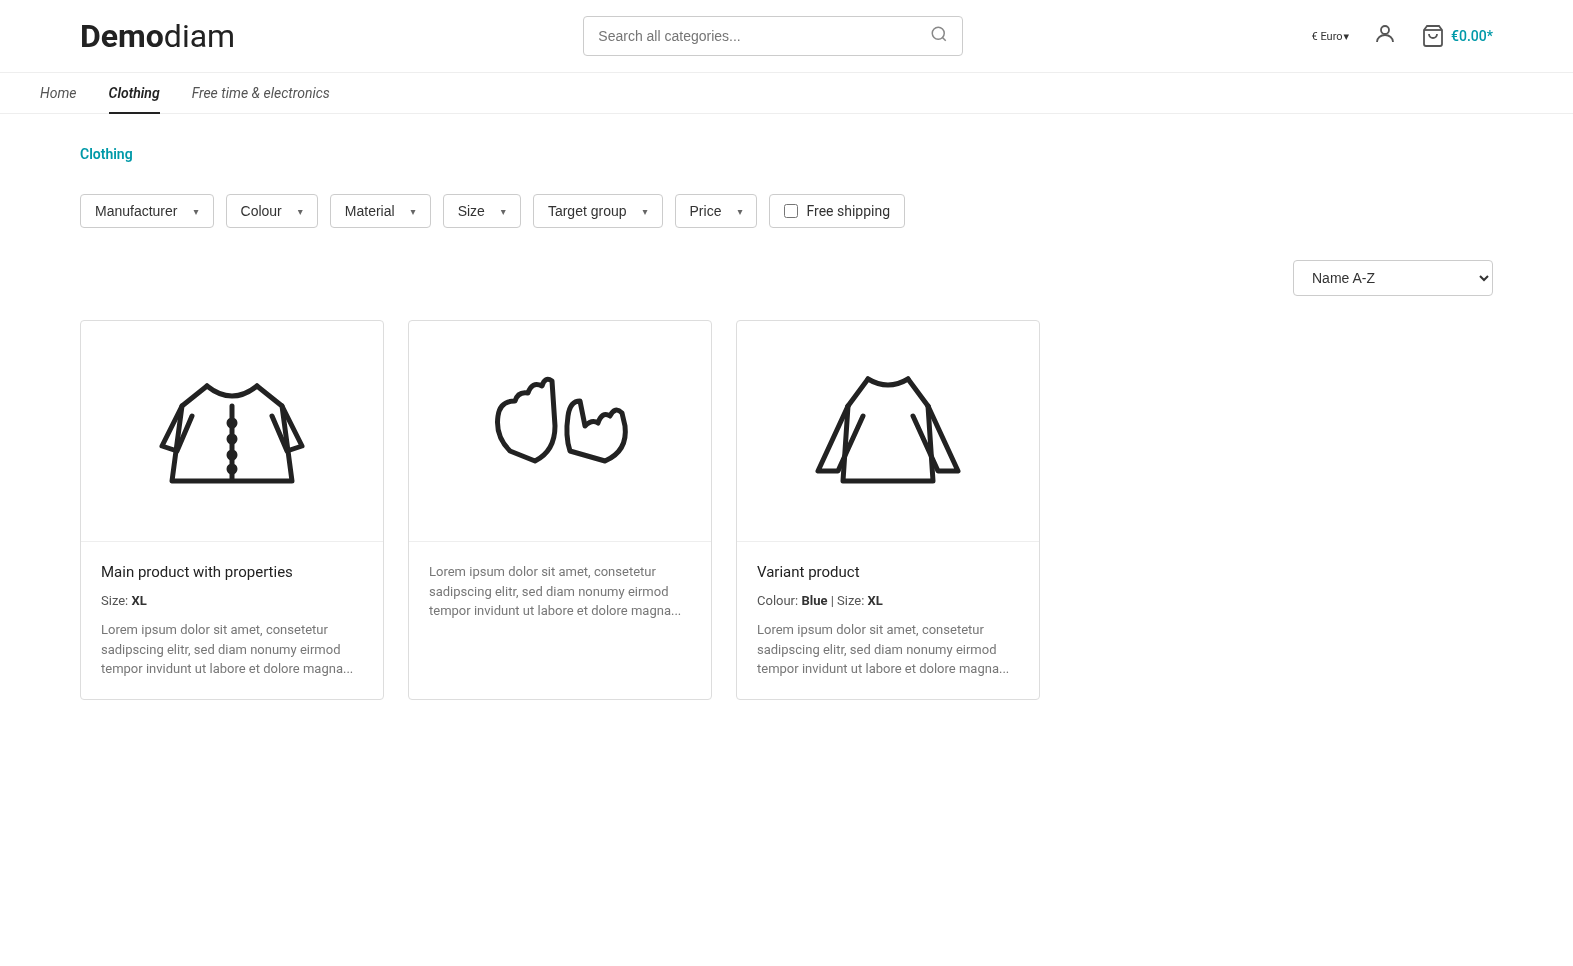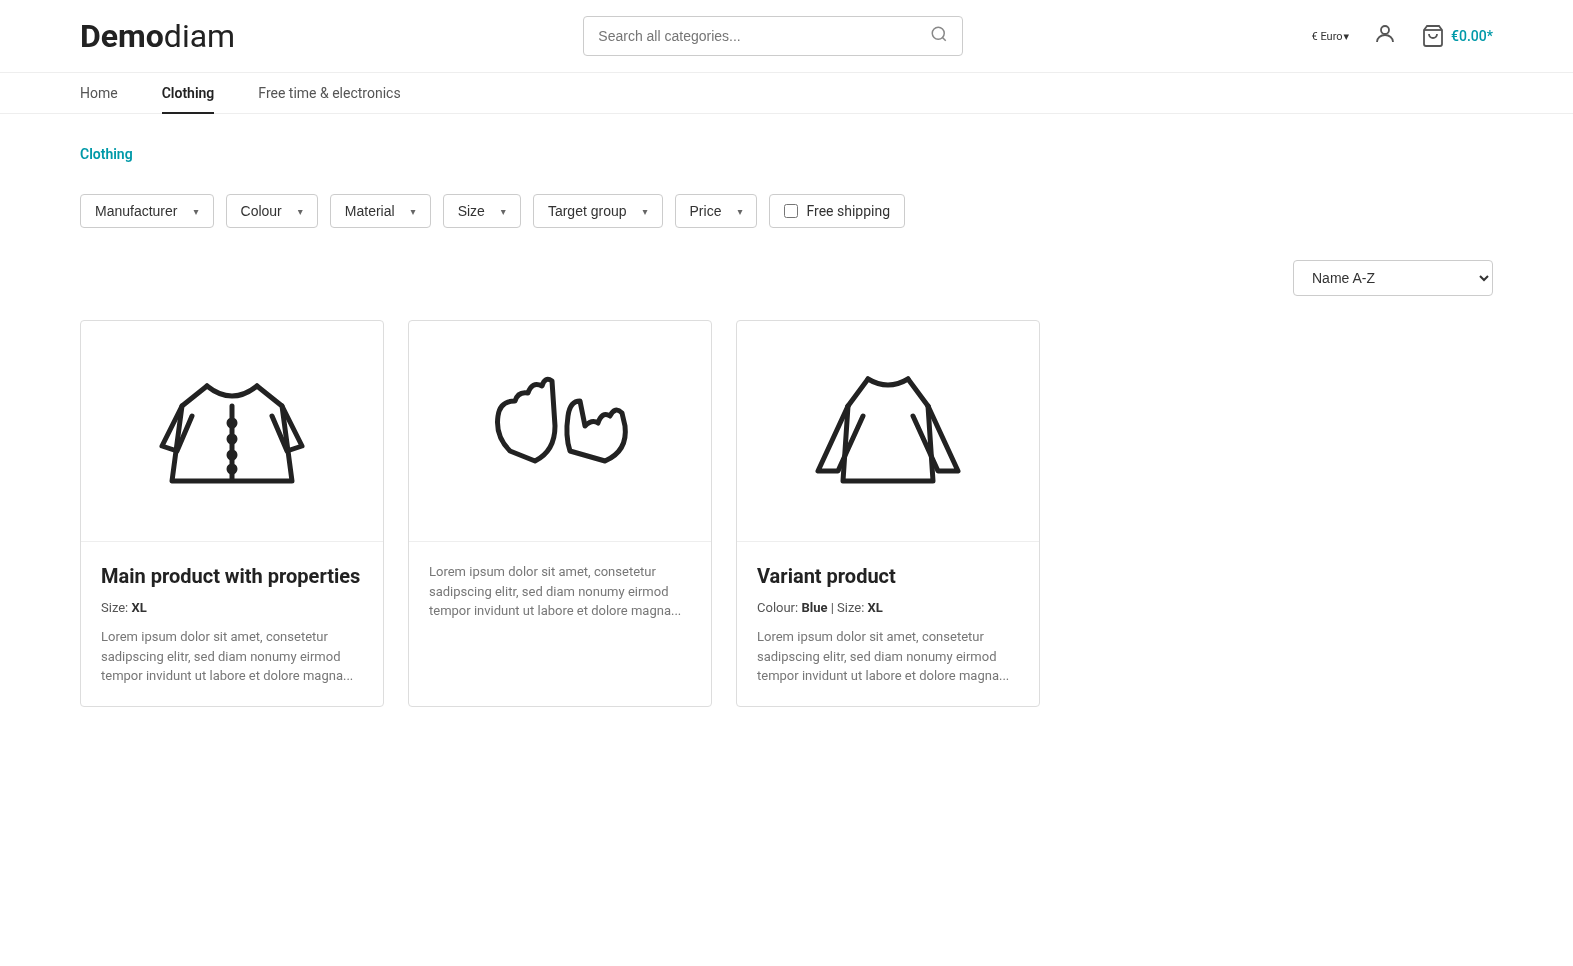--- a/index.html
+++ b/index.html
@@ -11,21 +11,21 @@
     .logo strong { font-weight: 700; }
     .search-bar { display: flex; align-items: center; border: 1px solid #ccc; border-radius: 4px; padding: 8px 14px; width: 380px; }
     .search-bar input { border: none; outline: none; flex: 1; font-size: 14px; color: #999; }
     .search-icon-btn { background: none; border: none; cursor: pointer; color: #666; font-size: 16px; }
     .header-actions { display: flex; align-items: center; gap: 24px; }
     .currency-selector { display: flex; align-items: center; gap: 1px; font-size: 11px; color: #333; cursor: pointer; }
     .user-icon, .cart-icon { font-size: 22px; color: #555; cursor: pointer; }
     .cart-price { font-size: 14px; color: #0099a8; font-weight: 500; }
 
     
-    .nav { display: flex; gap: 44px; padding: 0 80px; border-bottom: 1px solid #eee; }
+    .nav { display: flex; gap: 32px; padding: 0 40px; border-bottom: 1px solid #eee; font-style: italic; }
     .nav-item { padding: 12px 0; font-size: 14px; color: #555; cursor: pointer; text-decoration: none; position: relative; }
     .nav-item.active { color: #222; font-weight: 600; }
     .nav-item.active::after { content: ''; position: absolute; bottom: -1px; left: 0; right: 0; height: 2px; background: #222; }
 
     
     .page-content { padding: 32px 80px; }
     .breadcrumb-title { color: #0099a8; font-size: 14px; font-weight: 600; margin-bottom: 32px; }
 
     
     .filters { display: flex; align-items: center; gap: 12px; margin-bottom: 32px; flex-wrap: wrap; }
@@ -37,21 +37,21 @@
     
     .sort-row { display: flex; justify-content: flex-end; margin-bottom: 24px; }
     .sort-select { border: 1px solid #ccc; border-radius: 4px; padding: 8px 14px; font-size: 14px; color: #333; background: #fff; cursor: pointer; width: 200px; appearance: auto; }
 
     
     .product-grid { display: grid; grid-template-columns: repeat(3, 1fr); gap: 24px; max-width: 960px; }
     .product-card { border: 1px solid #ddd; border-radius: 4px; overflow: hidden; background: #fff; cursor: pointer; }
     .product-image { display: flex; align-items: center; justify-content: center; height: 220px; padding: 24px; }
     .product-image svg { width: 160px; height: 160px; }
     .product-info { padding: 20px; border-top: 1px solid #eee; }
-    .product-name { font-size: 20px; font-weight: 700; color: #222; margin-bottom: 10px; line-height: 1.4; }
+    .product-name { font-size: 15px; font-weight: 400; color: #222; margin-bottom: 10px; line-height: 1.4; }
     .product-props { font-size: 13px; color: #555; margin-bottom: 12px; }
     .product-props strong { font-weight: 700; color: #333; }
     .product-desc { font-size: 13px; color: #777; line-height: 1.5; }
   </style>
 </head>
 <body>
 
 <header class="header">
   <div class="logo">
     <strong>Demo</strong><span>diam</span>

